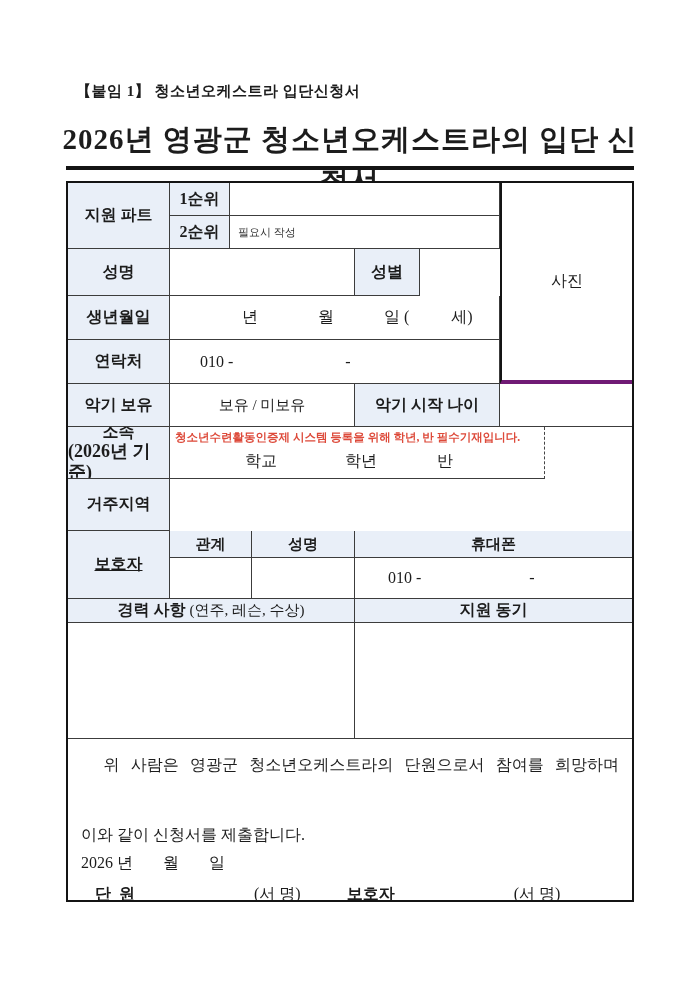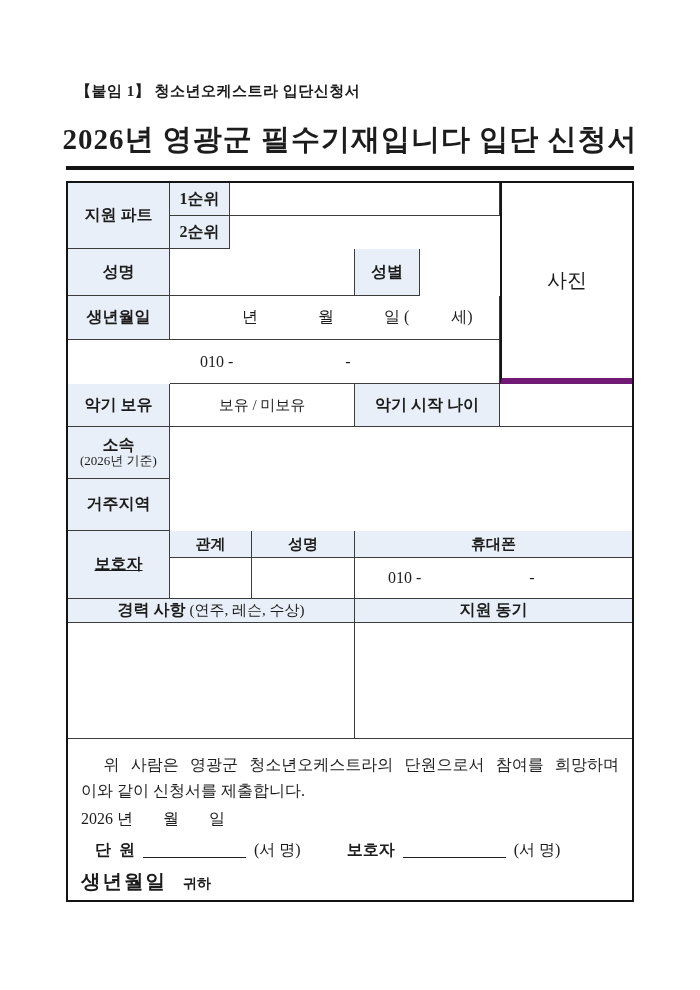--- a/index.html
+++ b/index.html
@@ -18,24 +18,24 @@
           grid-template-rows:33px 33px 47px 44px 44px 43px 52px 52px 27px 41px 24px 116px 161px;
           border:2px solid #141414; background:#fff; }
   .c { border-right:1px solid #3c3c3c; border-bottom:1px solid #3c3c3c;
        display:flex; align-items:center; justify-content:center;
        font-size:15px; overflow:hidden; }
   .no-br { border-right:none; }
   .no-bb { border-bottom:none; }
   .hd { background:#e9eff8; font-weight:bold; font-size:16px; }
   .small-note { font-size:11px; color:#333; justify-content:flex-start; padding-left:8px; }
 
-  .photo-cell { border-left:2px solid #141414; border-bottom:6px solid #701a75; font-size:20px; }
+  .photo-cell { border-left:2px solid #141414; border-bottom:4px solid #701a75; font-size:16px; }
 
   .aff-label { flex-direction:column; line-height:1.15; }
-  .aff-label .sub { font-size:13px; font-weight:normal; }
+  .aff-label .sub { font-size:18px; font-weight:bold; }
   .aff-content { flex-direction:column; align-items:stretch; justify-content:flex-start;
                  border-right:1px dashed #444; }
   .aff-notice { font-size:11.5px; color:#dd4a3a; font-weight:bold; padding:3px 0 0 5px; white-space:nowrap; }
   .aff-fields { flex:1; display:flex; align-items:center; font-size:16px; }
   .aff-fields span:nth-child(1){ margin-left:75px; }
   .aff-fields span:nth-child(2){ margin-left:68px; }
   .aff-fields span:nth-child(3){ margin-left:60px; }
 
   .birth-cell span:nth-child(1){ margin-left:72px; }
   .birth-cell span:nth-child(2){ margin-left:60px; }
@@ -53,72 +53,82 @@
 
   .res-content { flex-direction:column; align-items:flex-start; justify-content:center;
                  padding-left:9px; font-size:15.5px; line-height:25px; }
 
   .career-h .paren { font-weight:normal; font-size:15px; margin-left:4px; }
   .guard-underline { text-decoration:underline; }
 
   .stmt { flex-direction:column; align-items:stretch; justify-content:flex-start;
           padding:13px 13px 0 13px; font-size:16px; }
   .stmt .l1 { text-align:justify; text-align-last:justify; text-indent:1.4em; line-height:26px; }
-  .stmt .l2 { line-height:26px; }
+  .stmt .l2 { line-height:26px;margin-top:44px; }
   .stmt .l3 { text-align:left; line-height:30px; }
   .stmt .l3 .gap1 { margin-left:26px; } .stmt .l3 .gap2 { margin-left:26px; }
   .stmt .l4 { line-height:32px; display:flex; align-items:center; }
   .stmt .l4 .lbl { font-weight:bold; white-space:pre; margin-left:14px; }
   .stmt .l4 .lbl2 { font-weight:bold; white-space:pre; margin-left:46px; }
   .blank { display:inline-block; width:103px; border-bottom:1px solid #222; height:16px; margin:0 8px; }
   .stmt .l5 { margin-top:2px; }
   .stmt .l5 .big { font-size:19.5px; font-weight:bold; letter-spacing:2px; }
   .stmt .l5 .suffix { font-size:14px; margin-left:12px;font-weight:bold; }
 </style>
 </head>
 <body>
 
 <div class="attach">【붙임 1】 청소년오케스트라 입단신청서</div>
-<div class="title">2026년 영광군 필수기재입니다 입단 신청서</div>
+<div class="title">2026년 영광군 청소년오케스트라의 입단 신청서</div>
 <div class="rule"></div>
 
 <div class="grid">
 
   <div class="c hd" style="grid-area:1/1/3/2">지원 파트</div>
   <div class="c hd" style="grid-area:1/2/2/3">1순위</div>
   <div class="c" style="grid-area:1/3/2/7"></div>
   <div class="c hd" style="grid-area:2/2/3/3">2순위</div>
+  <div class="c small-note" style="grid-area:2/3/3/7">필요시 작성</div>
 
   <div class="c no-br photo-cell" style="grid-area:1/7/6/9">사진</div>
 
   <div class="c hd" style="grid-area:3/1/4/2">성명</div>
   <div class="c" style="grid-area:3/2/4/5"></div>
   <div class="c hd" style="grid-area:3/5/4/6">성별</div>
 
   <div class="c hd" style="grid-area:4/1/5/2">생년월일</div>
   <div class="c birth-cell" style="grid-area:4/2/5/7">
     <span>년</span>
     <span>월</span>
     <span>일 (</span>
     <span>세)</span>
   </div>
 
+  <div class="c hd" style="grid-area:5/1/6/2">연락처</div>
   <div class="c contact-cell" style="grid-area:5/2/6/7">
     <span>010 -</span>
     <span>-</span>
   </div>
 
   <div class="c hd" style="grid-area:6/1/7/2">악기 보유</div>
   <div class="c" style="grid-area:6/2/7/5">보유 / 미보유</div>
   <div class="c hd" style="grid-area:6/5/7/7">악기 시작 나이</div>
   <div class="c no-br" style="grid-area:6/7/7/9"></div>
 
   <div class="c hd aff-label" style="grid-area:7/1/8/2">
     <span>소속</span>
     <span class="sub">(2026년 기준)</span>
+  </div>
+  <div class="c aff-content" style="grid-area:7/2/8/8">
+    <div class="aff-notice">청소년수련활동인증제 시스템 등록을 위해 학년, 반 필수기재입니다.</div>
+    <div class="aff-fields">
+      <span>학교</span>
+      <span>학년</span>
+      <span>반</span>
+    </div>
   </div>
 
   <div class="c hd" style="grid-area:8/1/9/2">거주지역</div>
 
   <div class="c hd" style="grid-area:9/1/11/2">
     <span class="guard-underline">보호자</span>
   </div>
   <div class="c hd" style="grid-area:9/2/10/4;font-size:15px">관계</div>
   <div class="c hd" style="grid-area:9/4/10/5;font-size:15px">성명</div>
   <div class="c hd no-br" style="grid-area:9/5/10/9;font-size:15px">휴대폰</div>

